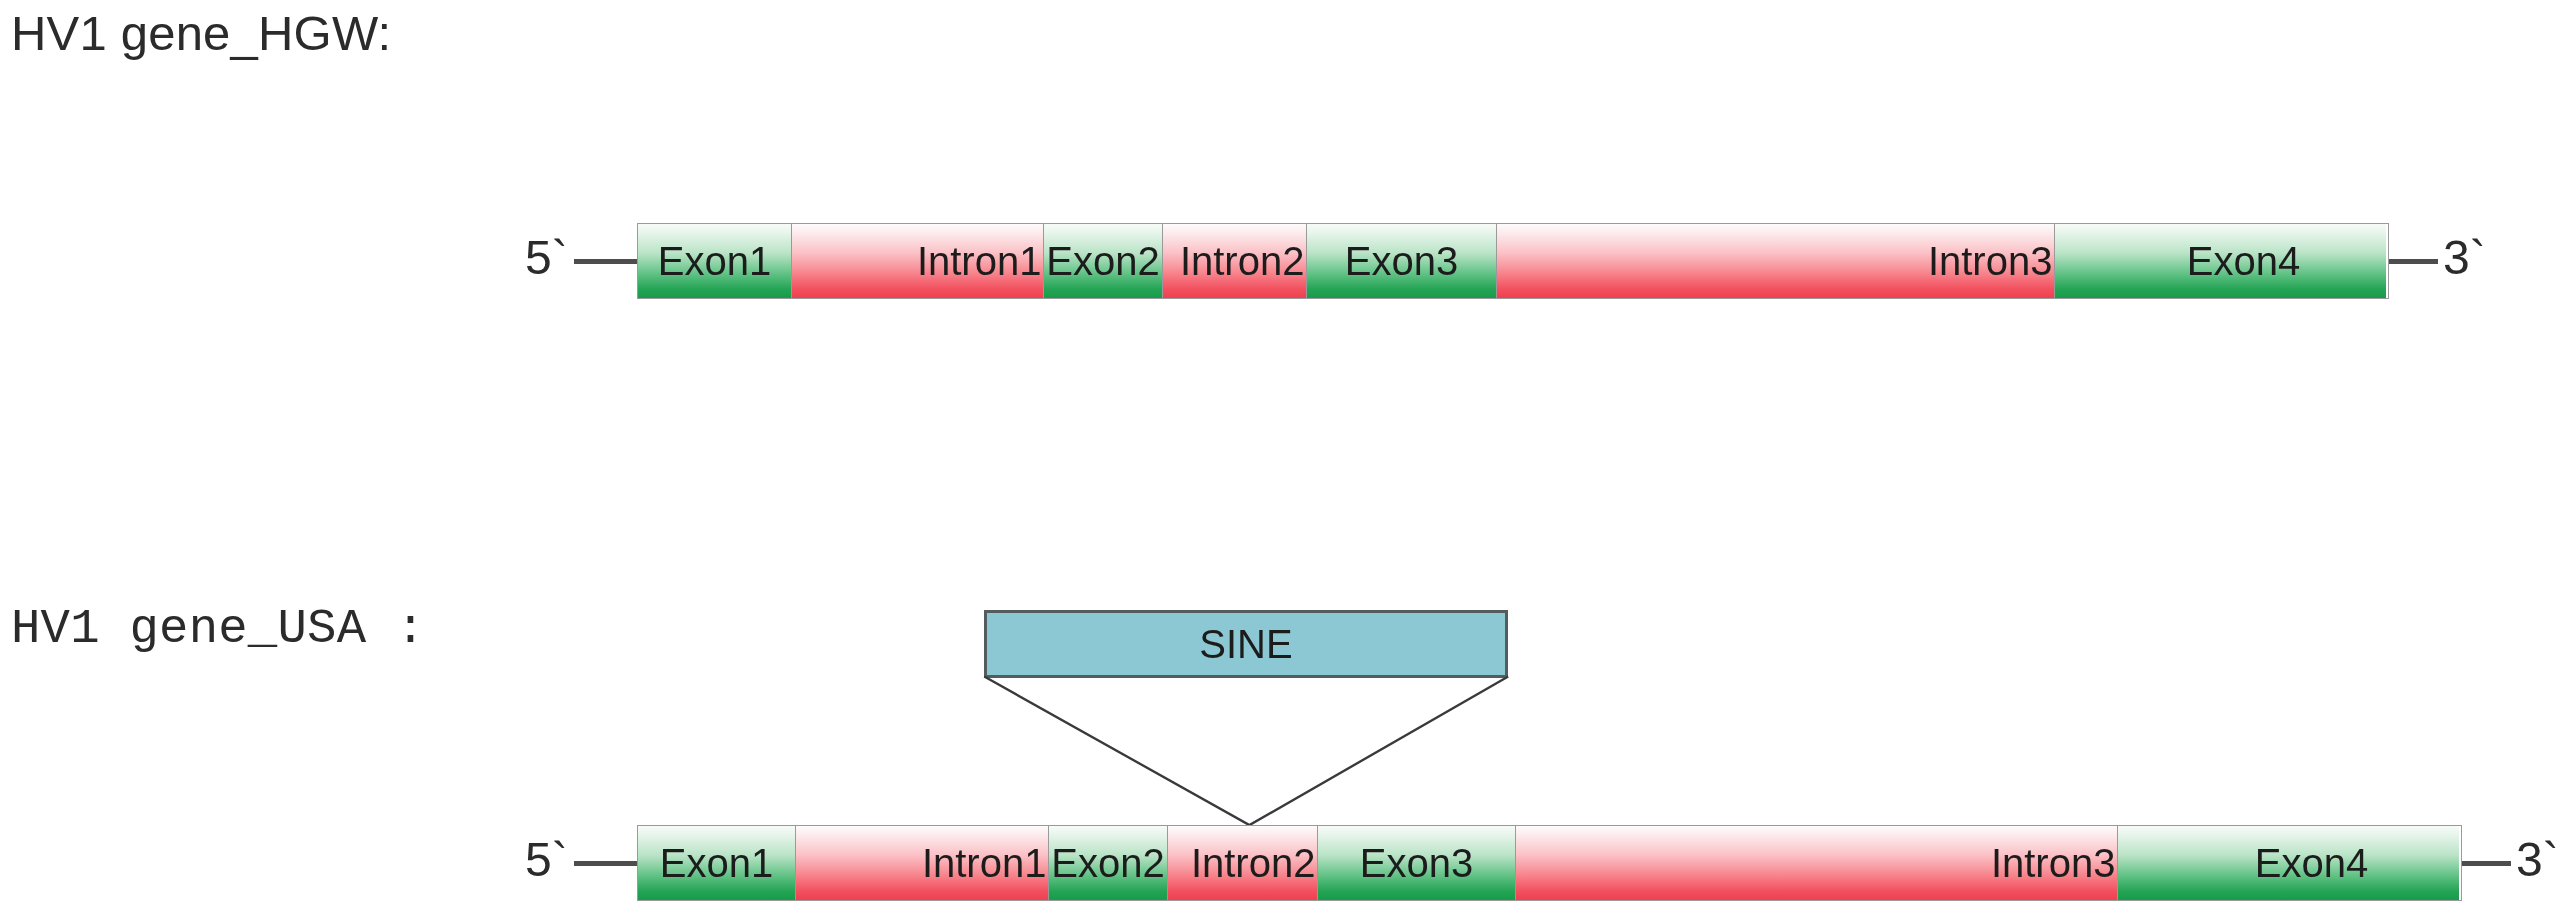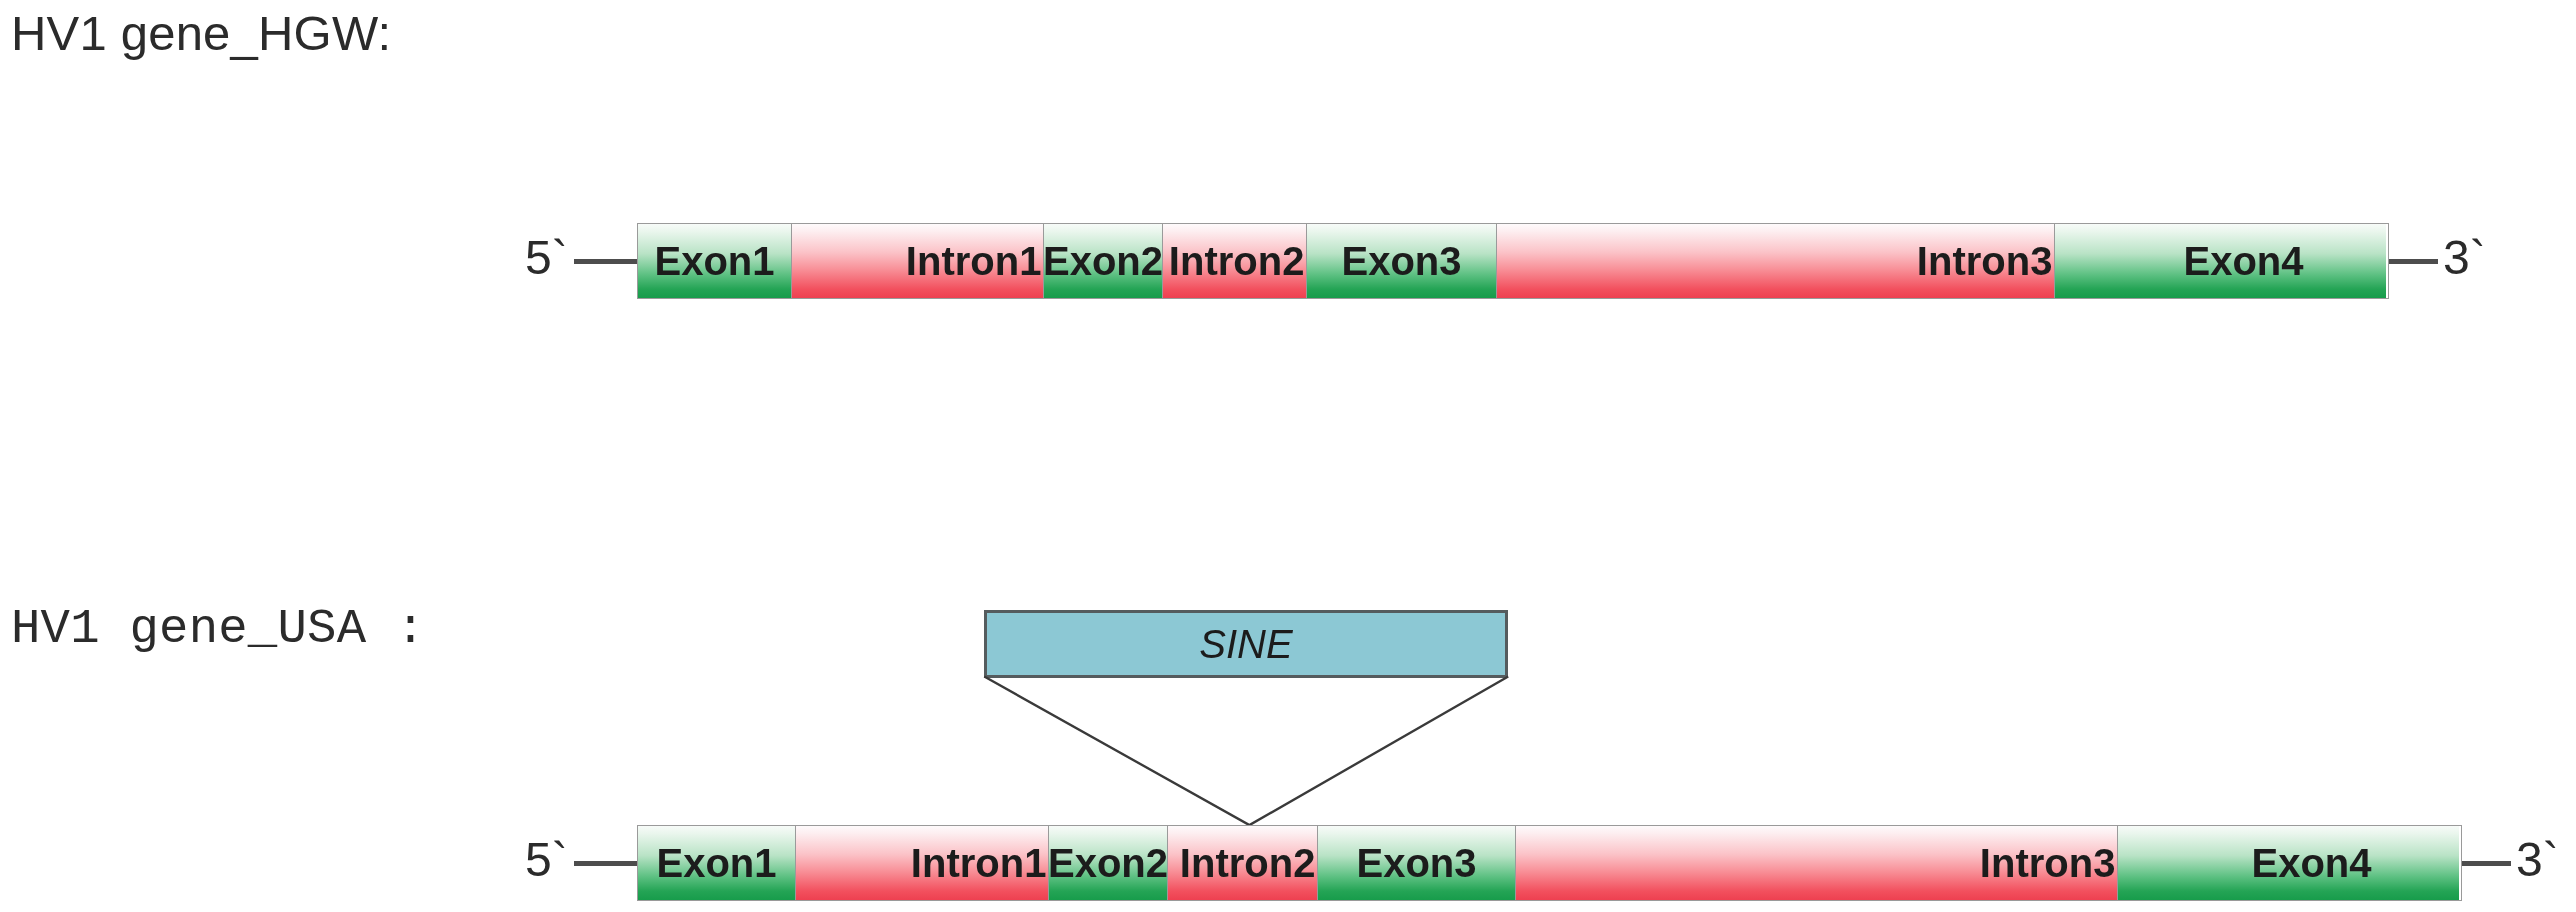--- a/index.html
+++ b/index.html
@@ -100,21 +100,20 @@
   }
 
   .seg-label {
     position: relative;
     z-index: 2;
     font-size: 40px;
     color: #1c1c1c;
     white-space: nowrap;
     line-height: 1;
     padding: 0 1.6px;
-    font-weight: bold;
   }
 
   
   #sine-group {
     position: absolute;
     left: 0; top: 0;
     width: 2576px; height: 912px;
     pointer-events: none;
   }
   #sine-box {
@@ -128,21 +127,20 @@
     border: 3.2px solid #555c5e;
     display: flex;
     align-items: center;
     justify-content: center;
     pointer-events: auto;
   }
   #sine-label {
     font-size: 40px;
     color: #1c1c1c;
     line-height: 1;
-    font-style: italic;
   }
   #sine-connector {
     position: absolute;
     left: 974px;
     top: 675px;
     width: 554px;
     height: 158px;
     pointer-events: none;
   }
 </style>

